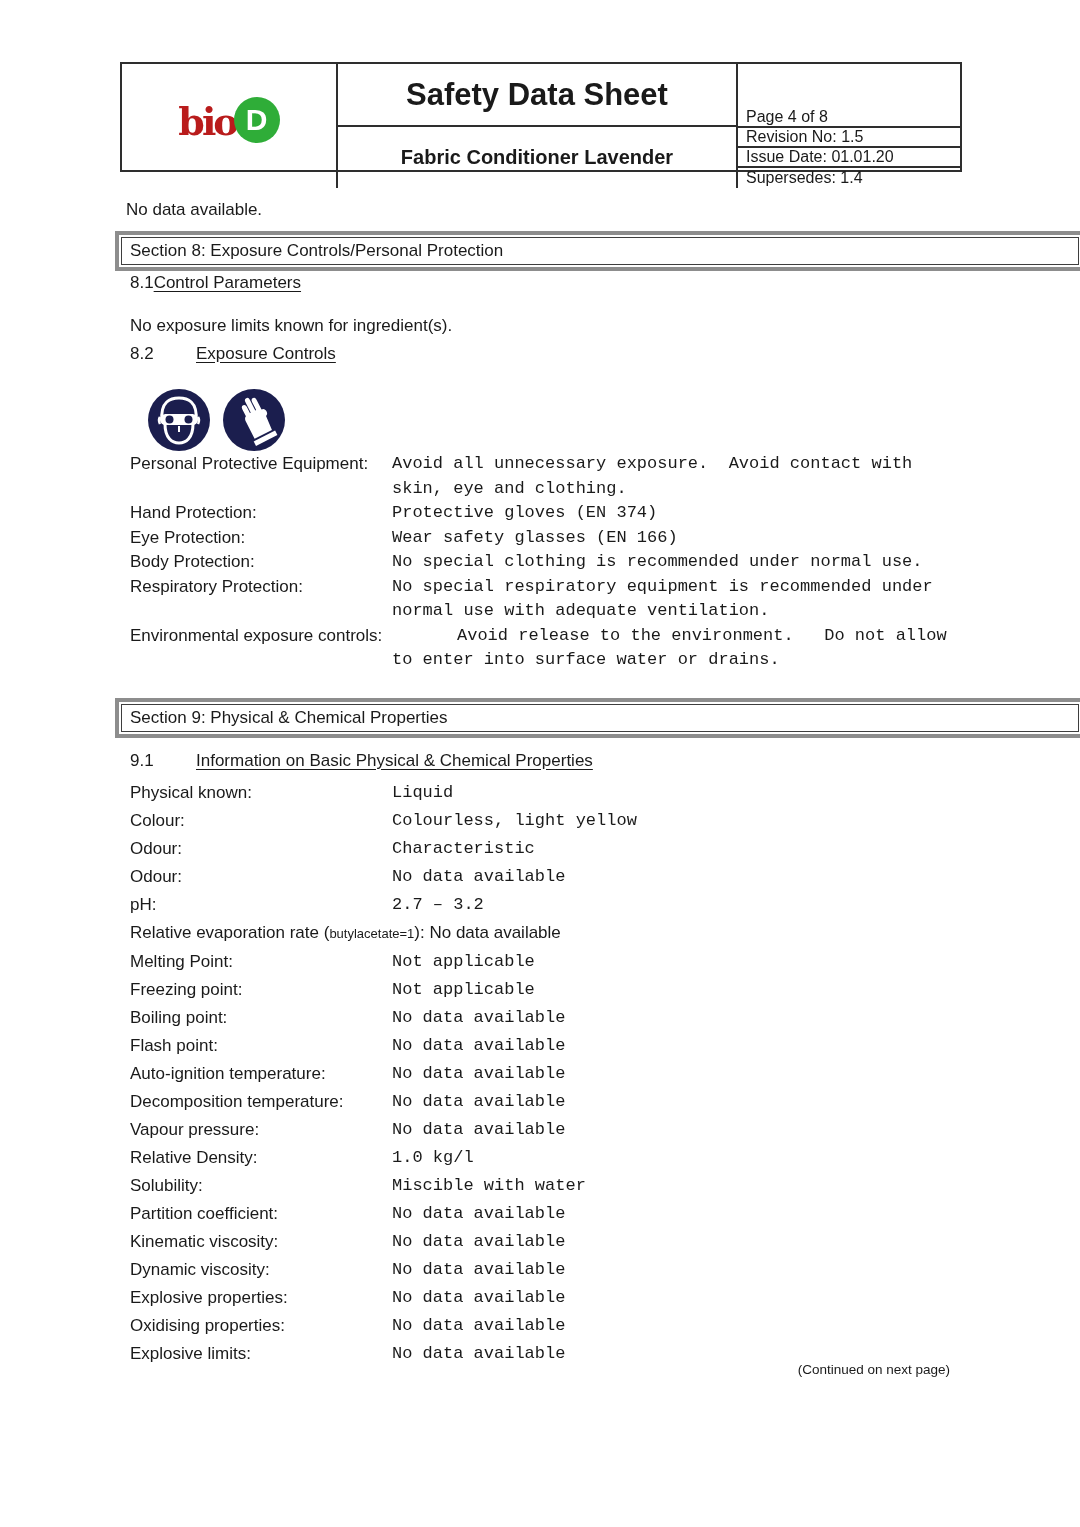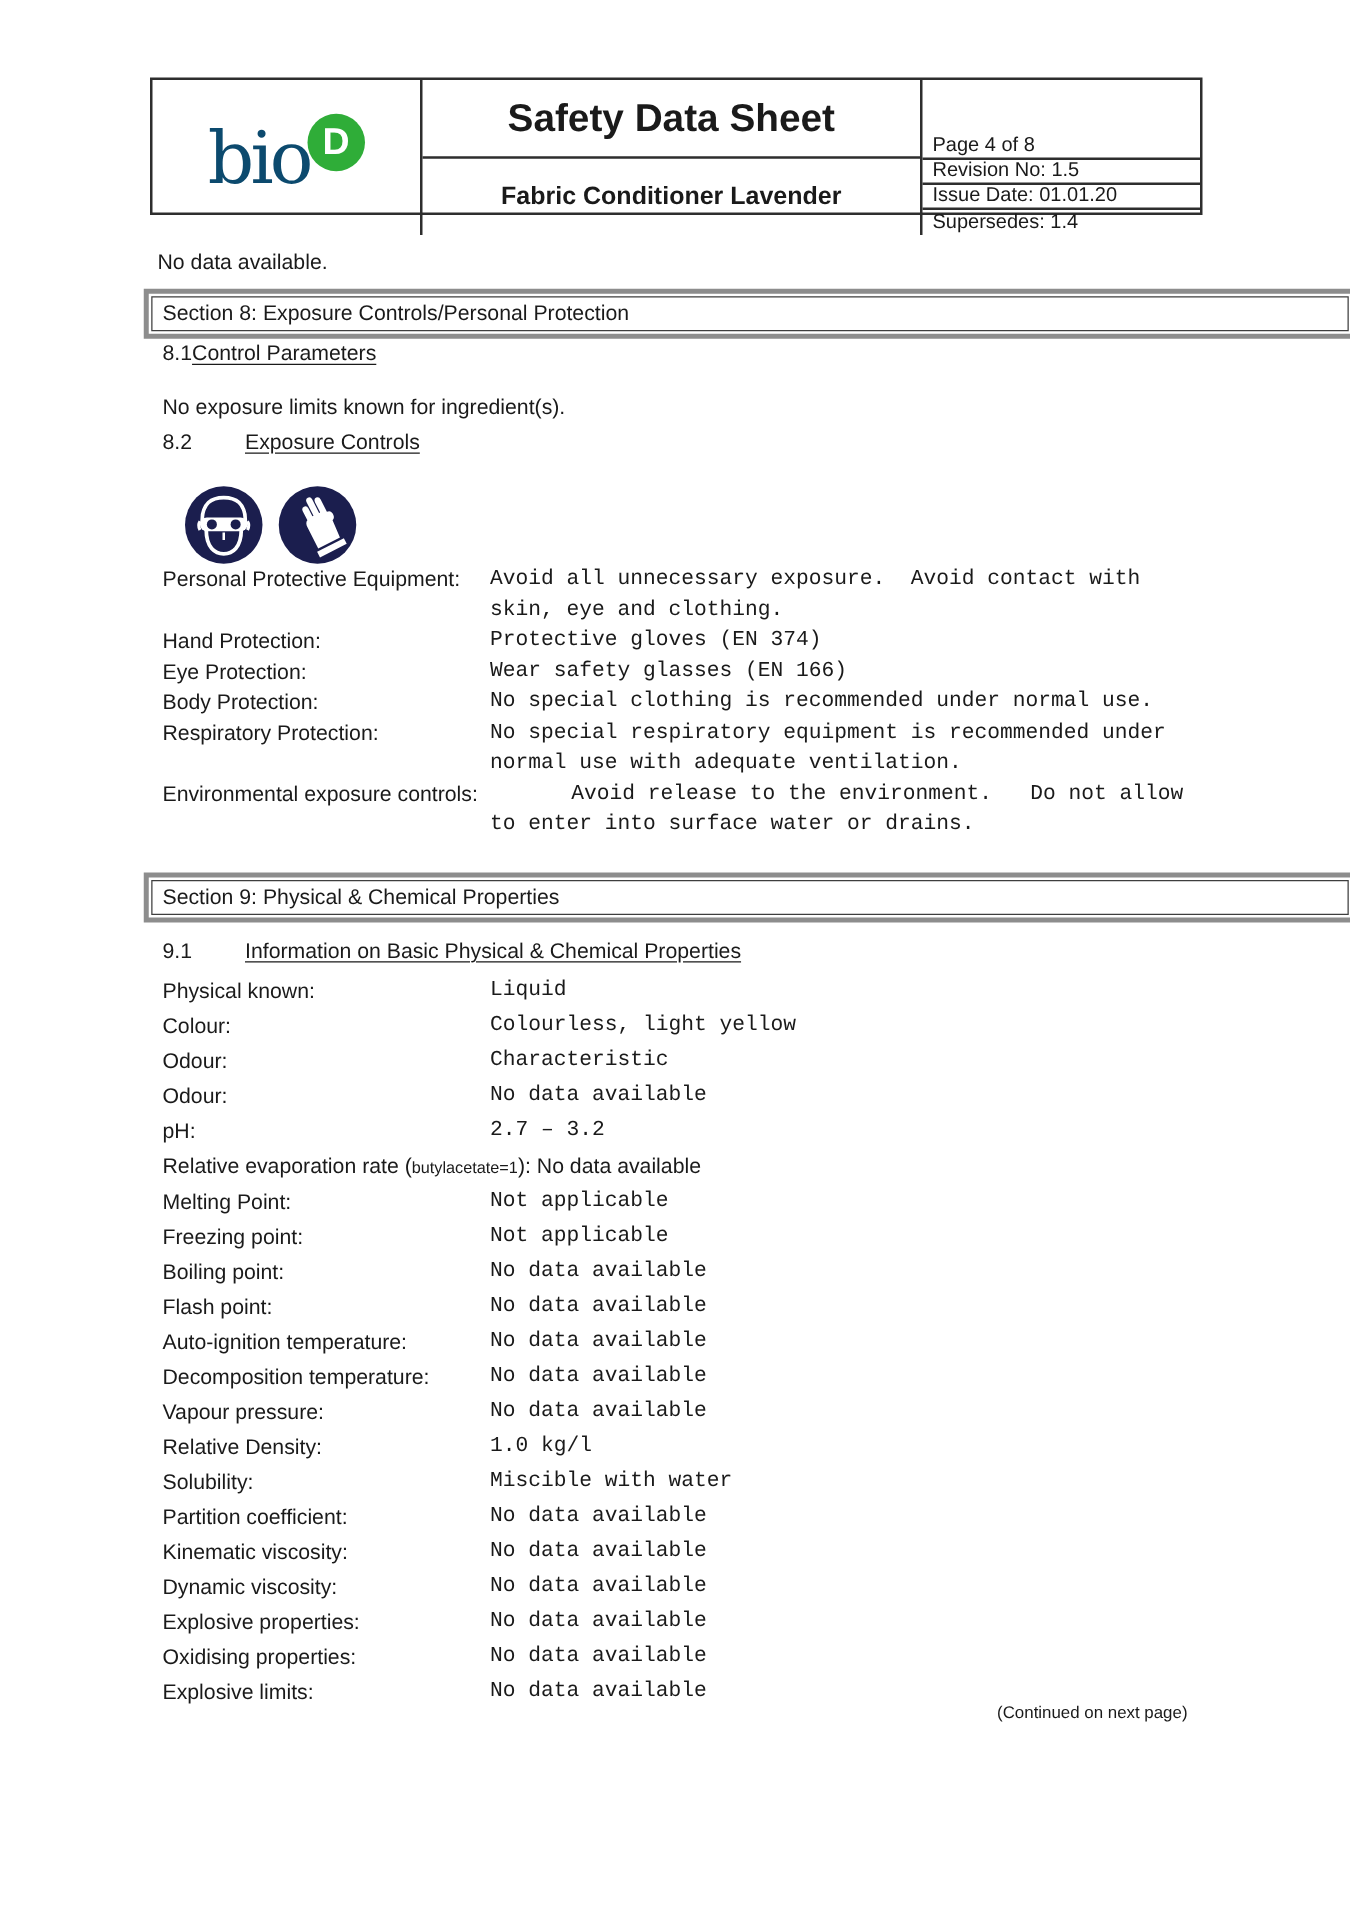--- a/index.html
+++ b/index.html
@@ -12,22 +12,22 @@
 
   
   .header-table {
     position:absolute; left:120px; top:62px; width:842px; height:110px;
     display:grid; grid-template-columns:216px 400px 1fr;
     border:2px solid #2e2e2e; background:#fff;
   }
   .logo-cell { border-right:2px solid #2e2e2e; display:flex; align-items:center; justify-content:center; }
   .logo { position:relative; display:flex; align-items:flex-start; }
   .logo-text {
-    font-family:"DejaVu Serif", serif; font-weight:normal; font-size:58px;
-    letter-spacing:-3px; color:#0c4a6e; line-height:1;
+    font-family:"DejaVu Serif", serif; font-weight:bold; font-size:38px;
+    letter-spacing:-3px; color:#b91c1c; line-height:1;
   }
   .logo-d {
     display:inline-block; width:46px; height:46px; border-radius:50%;
     color:#fff; font-weight:bold; font-size:30px; line-height:46px;
     text-align:center; margin-left:-2px; position:relative; top:-6px;
     font-family:"Liberation Sans", sans-serif;
   }
   .title-cell { border-right:2px solid #2e2e2e; display:flex; flex-direction:column;justify-content:center; }
   .title-main {
     flex:1; display:flex; align-items:center; justify-content:center;

